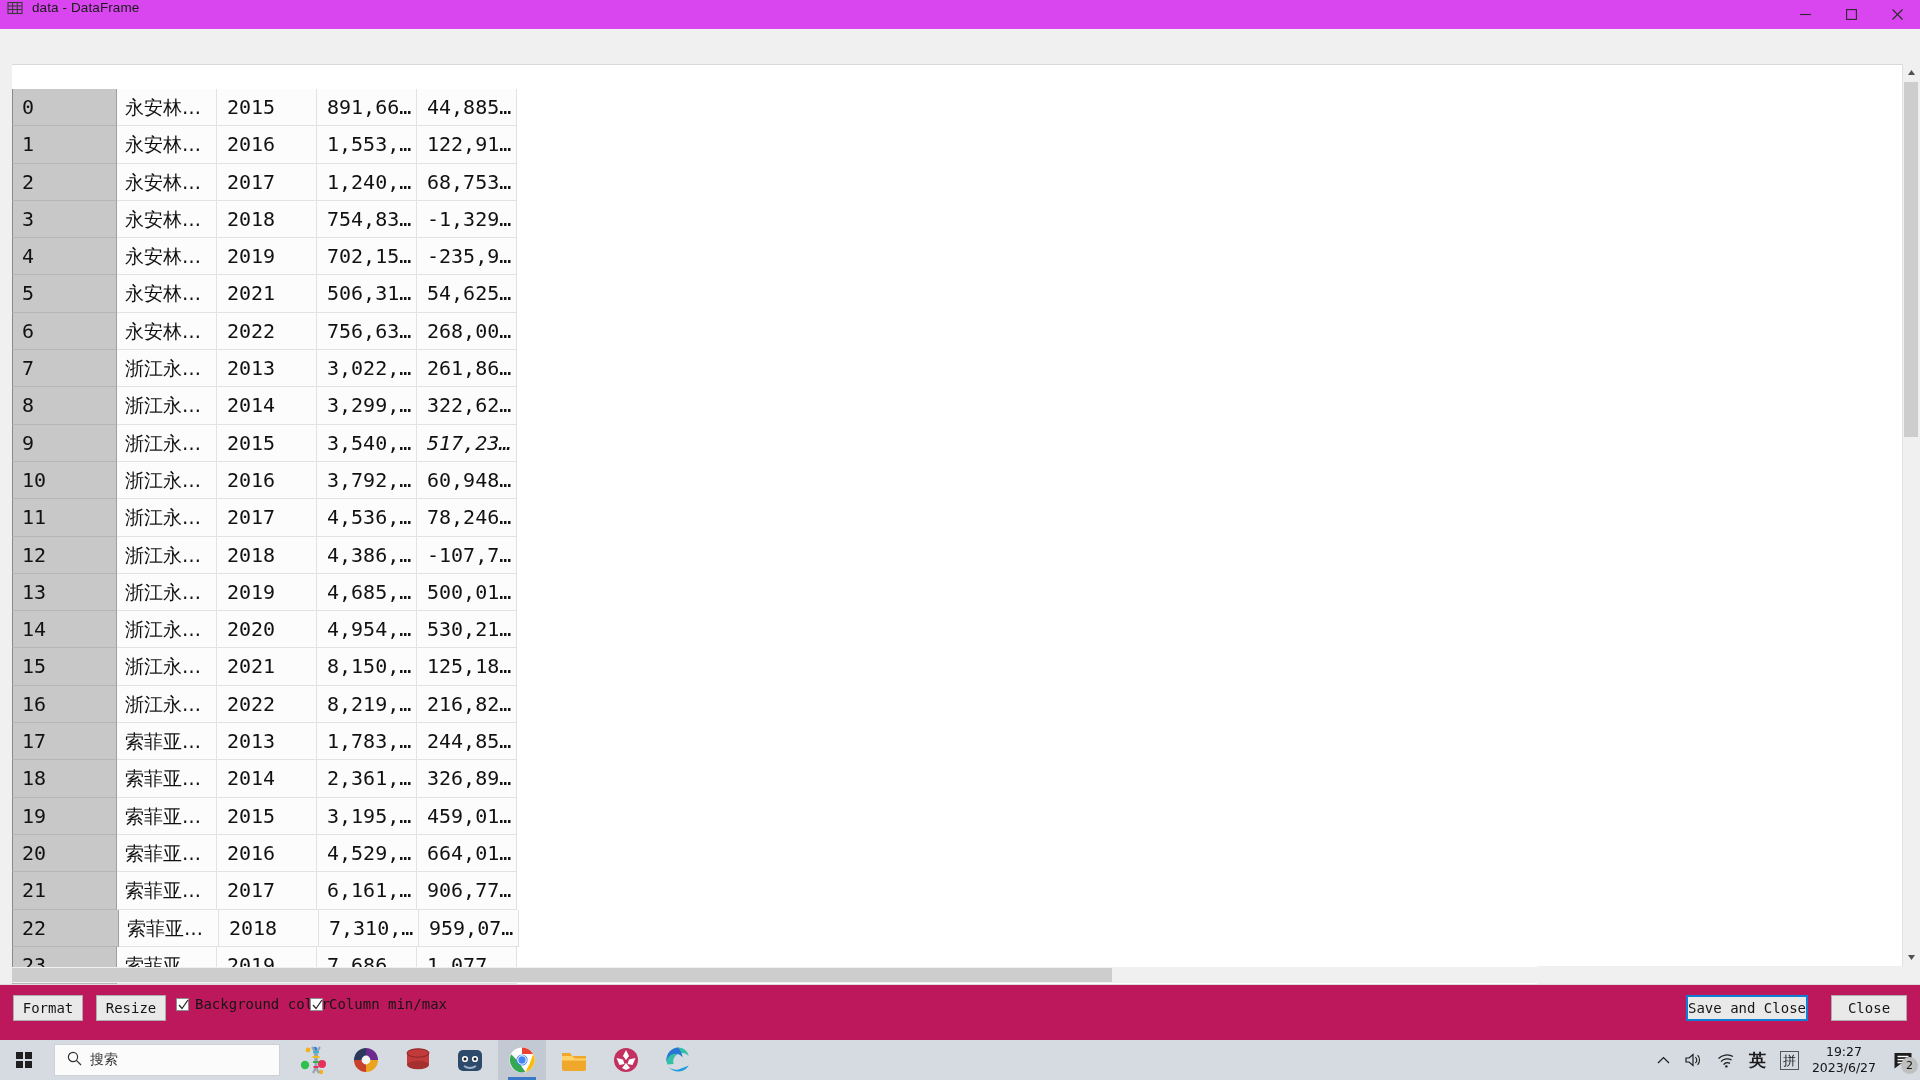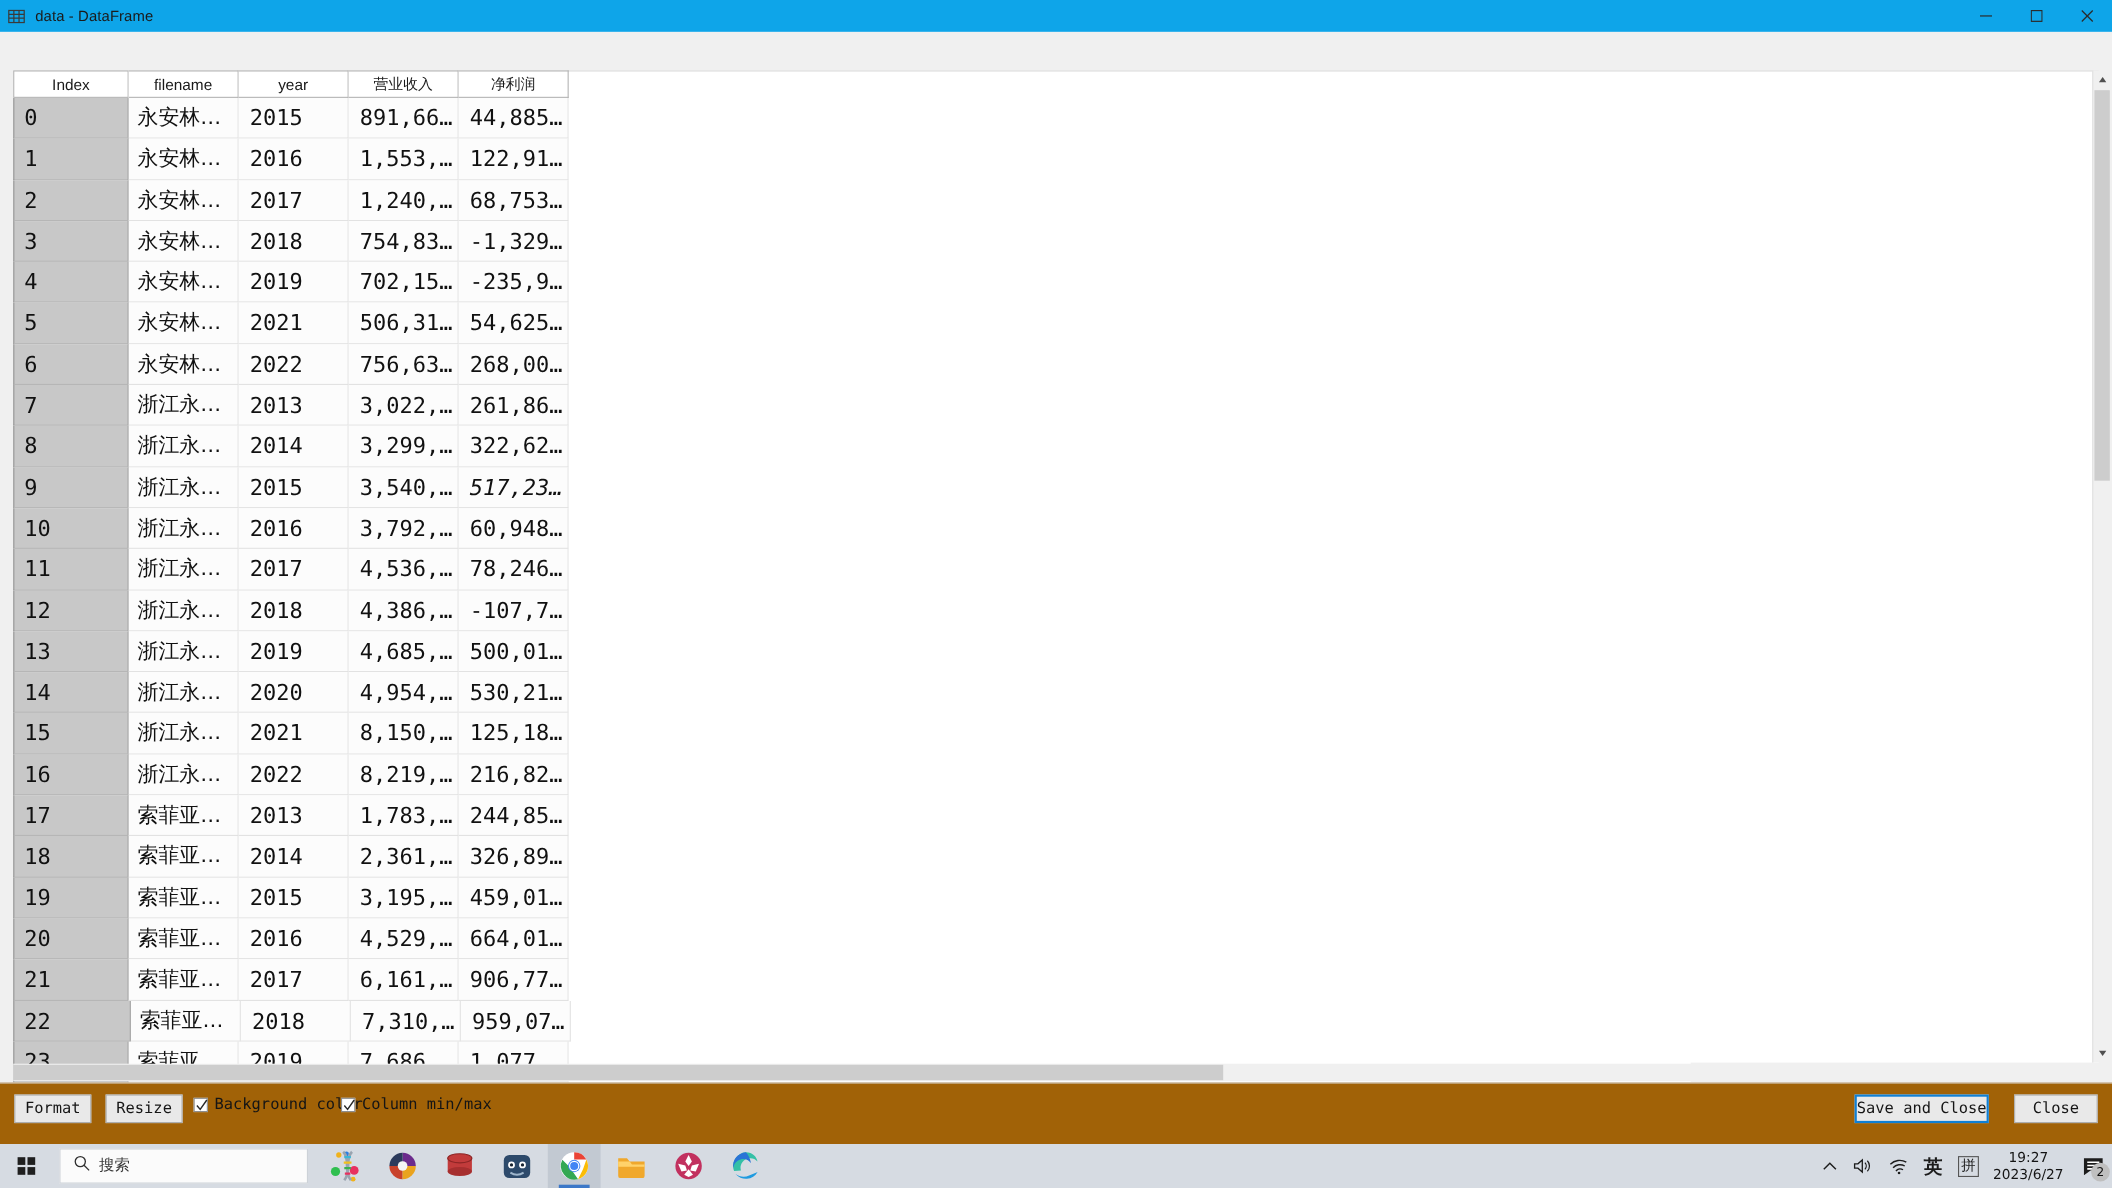--- a/index.html
+++ b/index.html
@@ -8,21 +8,21 @@
     width:1920px; height:1080px;
     font-family:"Liberation Sans", sans-serif;
     background:#ffffff; overflow:hidden;
     -webkit-font-smoothing:antialiased;
   }
   #app { position:relative; width:1920px; height:1080px; }
 
   
   .titlebar {
     position:absolute; left:0; top:0; width:1920px; height:29px;
-    background:#0ea5e9; display:flex; align-items:center;
+    background:#d946ef; display:flex; align-items:flex-start;
   }
   .tb-icon { margin-left:7px; margin-right:9px; width:16px; height:16px; display:block; }
   .tb-title { font-size:13.5px; color:#1b1b1b; letter-spacing:.1px; }
   .tb-ctrls { position:absolute; right:0; top:0; height:29px; display:flex; }
   .tb-btn {
     width:46px; height:29px; display:flex; align-items:center; justify-content:center;
     color:#2b2b2b;
   }
   .tb-btn svg { display:block; }
 
@@ -96,21 +96,21 @@
   
   .hsb {
     position:absolute; left:12px; right:20px; bottom:1px; height:16px;
     background:#f0f0f0;
   }
   .hsb .thumb { position:absolute; left:0; top:1px; height:14px; width:1100px; background:#cdcdcd; }
 
   
   .toolbar {
     position:absolute; left:0; top:984px; width:1920px; height:56px;
-    background:#a16207;
+    background:#be185d;
     text-align:right;
   }
   .tbar-line {
     position:absolute; left:0; top:0; width:1920px; height:1px; background:#dcdcdc;
   }
   .btn {
     position:absolute; height:26px;
     background:#e9e9e9; border:1px solid #adadad;
     font-family:"DejaVu Sans Mono","Liberation Mono", monospace;
     font-size:14px; color:#151515;
@@ -209,27 +209,20 @@
             <line x1="0.5" y1="0.5" x2="10.5" y2="10.5" stroke="currentColor" stroke-width="1.1"></line>
             <line x1="10.5" y1="0.5" x2="0.5" y2="10.5" stroke="currentColor" stroke-width="1.1"></line>
           </svg>
       </div>
     </div>
   </div>
 
   <div class="gridwrap">
     <div class="gridframe"></div>
 
-    <div class="hdrrow" id="hdrrow">
-        <div class="hcell" style="width: 105px;">Index</div>
-        <div class="hcell" style="width: 100px;">filename</div>
-        <div class="hcell" style="width: 100px;">year</div>
-        <div class="hcell cjk" style="width: 100px;">营业收入</div>
-        <div class="hcell cjk" style="width: 100px;">净利润</div>
-      </div>
 
     <div class="bodyclip">
       <div class="rowsarea" id="rowsarea">
           <div class="row">
             <div class="cell idx" style="width: 105px;">0</div>
             <div class="cell name" style="width: 100px;">永安林…</div>
             <div class="cell num" style="width: 100px;">2015</div>
             <div class="cell num" style="width: 100px;">891,66…</div>
             <div class="cell num" style="width: 100px;">44,885…</div>
             <div class="cell blank" style="width: 1020px;"></div>

